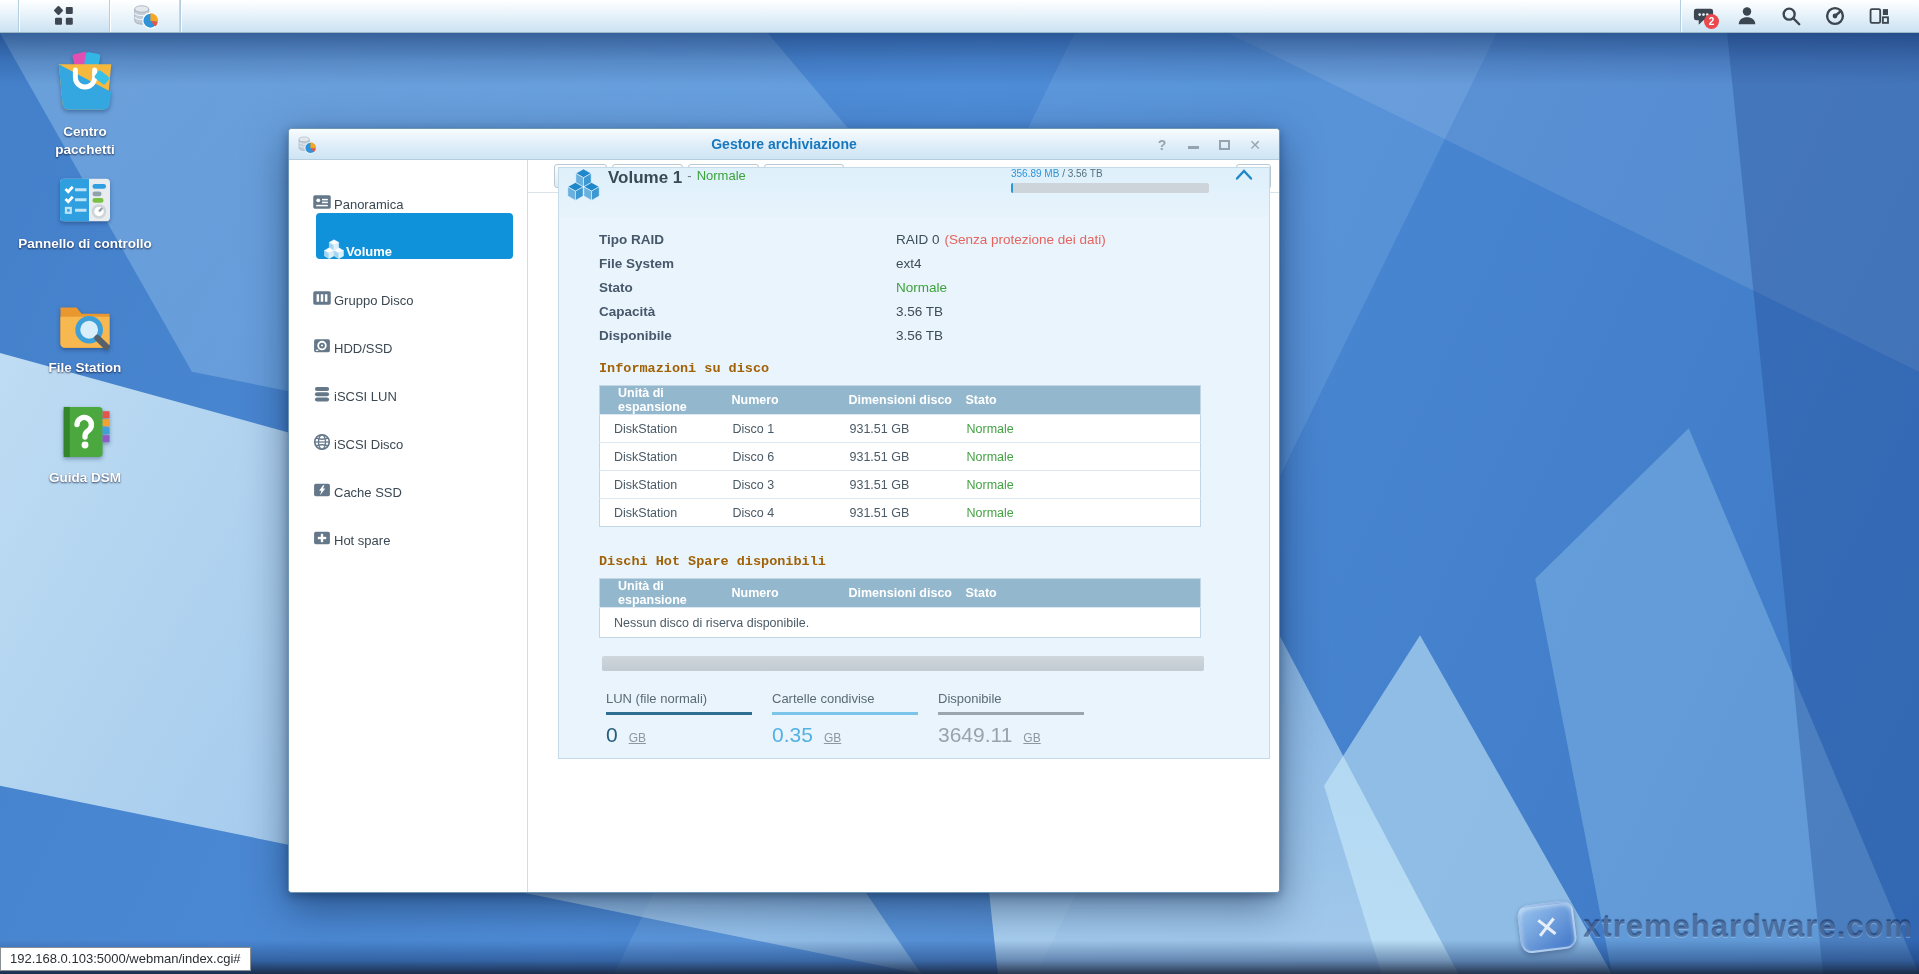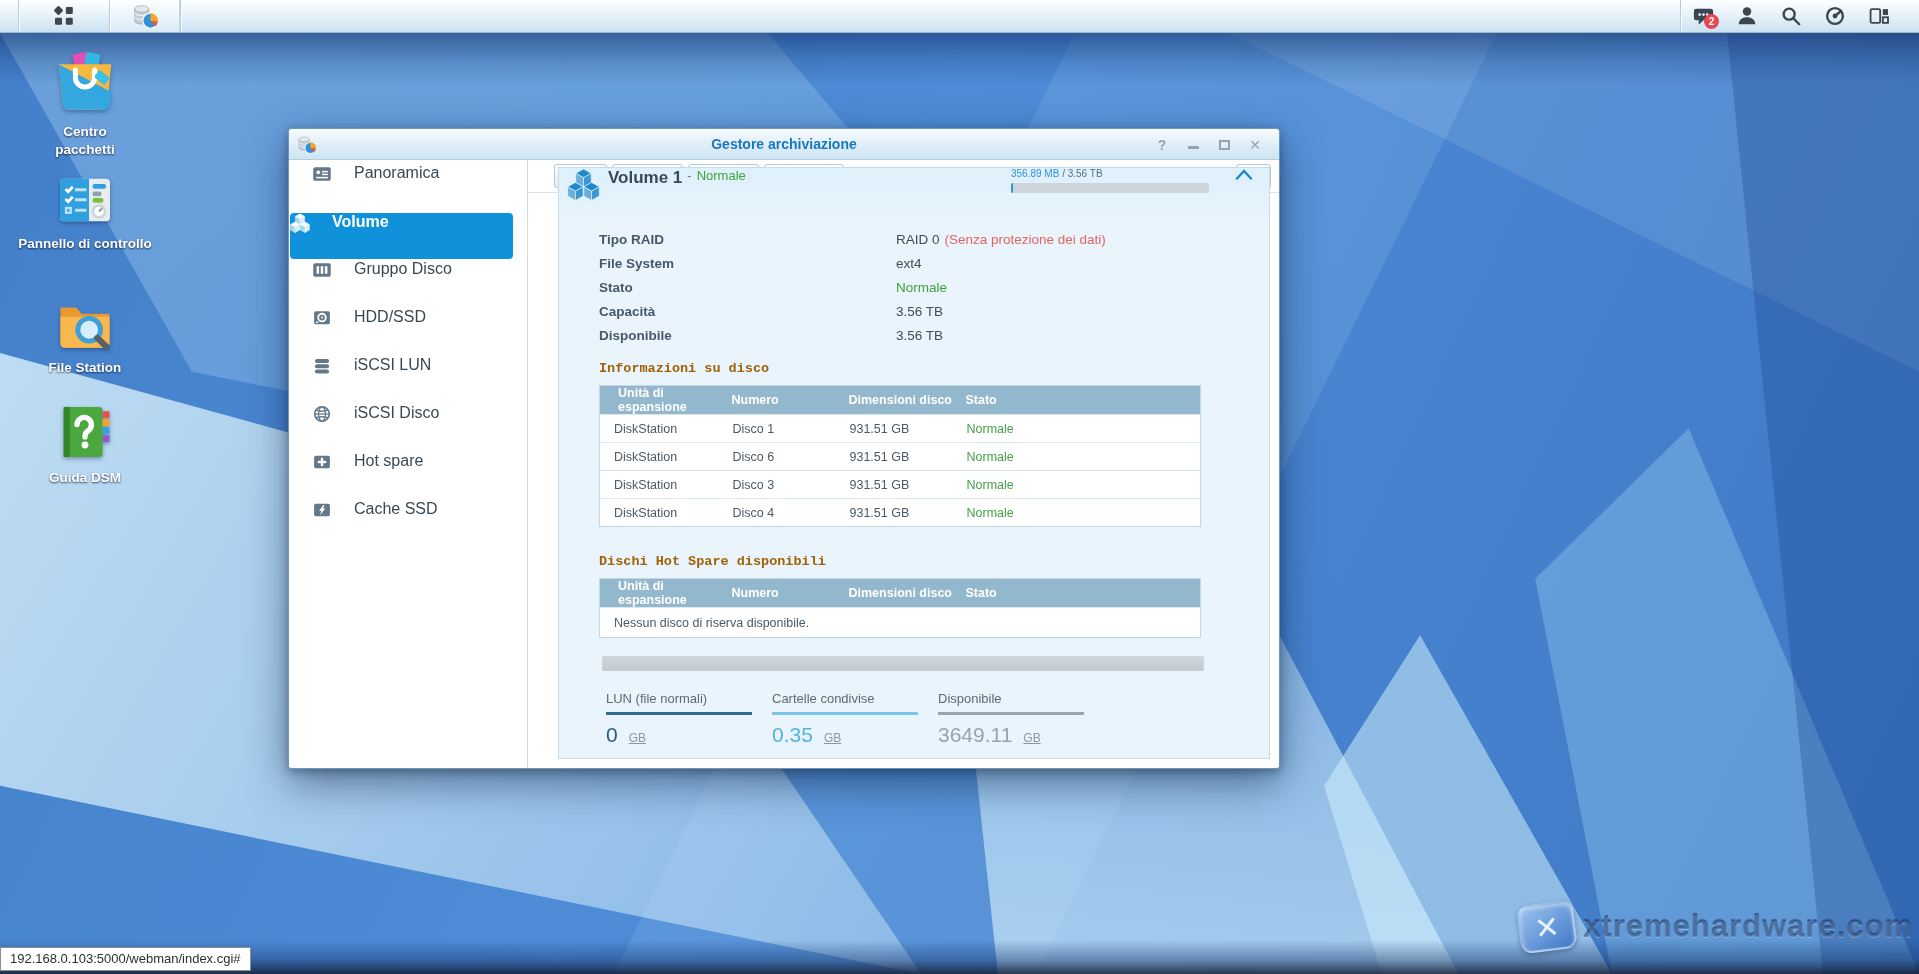--- a/index.html
+++ b/index.html
@@ -50,42 +50,42 @@
     font-size:13px; color:#2b2f33; padding:3px 9px 4px 9px; }
   .watermark { position:absolute; right:6px; top:903px; z-index:40; display:flex; align-items:center; gap:8px; opacity:.9; }
   .wm-logo { width:56px; height:48px; border-radius:11px; transform:rotate(-7deg);
     background:linear-gradient(145deg,#9cc6f0,#3a70c6); border:2px solid rgba(220,235,250,.55);
     box-shadow:inset 0 2px 4px rgba(255,255,255,.5), 0 2px 5px rgba(10,30,70,.4);
     display:flex; align-items:center; justify-content:center; color:rgba(255,255,255,.9); font-size:30px; font-weight:bold; }
   .wm-text { font-size:31px; font-weight:bold; letter-spacing:1px; color:rgba(28,58,115,.42);
     text-shadow:0 1px 0 rgba(190,220,245,.4), 0 -1px 1px rgba(5,20,55,.45); }
 
   
-  .window { position:absolute; left:288px; top:128px; width:992px; height:641px; z-index:50;
+  .window { position:absolute; left:288px; top:128px; width:992px; height:765px; z-index:50;
     background:#fff; border:1px solid #6f96b4; border-radius:4px; overflow:hidden;
     box-shadow:0 14px 40px rgba(8,28,62,.5), 0 3px 10px rgba(8,28,62,.35);
     display:flex; flex-direction:column; }
   .titlebar { height:31px; flex:none; position:relative;
     background:linear-gradient(#f8fcff,#dcecf8 60%,#cfe5f4); border-bottom:1px solid #b2cee0;
     display:flex; align-items:center; }
   .tb-appicon { position:absolute; left:8px; top:6px; }
   .tb-title { width:100%; text-align:center; font-size:14px; font-weight:bold; color:#1878be; }
   .tb-controls { position:absolute; right:16px; top:0; height:31px; display:flex; align-items:center; gap:15px; }
   .wc { color:#95a3ae; font-size:14px; font-weight:bold; cursor:pointer; line-height:1; display:flex; align-items:center; justify-content:center; width:16px; height:16px; }
   .wc-min i { display:block; width:11px; height:0; border-bottom:3px solid #95a3ae; margin-top:6px; }
   .wc-max i { display:block; width:11px; height:10px; border:2px solid #95a3ae; }
 
   .win-body { flex:1; display:flex; min-height:0; }
 
   
   .sidebar { width:239px; flex:none; background:#fff; border-right:1px solid #d6dbdf; padding-top:4px; }
-  .side-item { height:48px; display:flex; align-items:flex-start; padding-left:23px; gap:22px; cursor:pointer;
-    color:#3b4852; font-size:16px; }
+  .side-item { height:48px; display:flex; align-items:flex-end; padding-left:23px; gap:2px; cursor:pointer;
+    color:#3b4852; font-size:13px; }
   .side-item .sic { width:20px; height:20px; color:#64788a; flex:none; display:flex; }
-  .side-item.selected { background:#1092da; border-radius:4px; margin:1px 14px 1px 1px; padding-left:0; height:46px;
+  .side-item.selected { background:#1092da; border-radius:4px; margin:1px 14px 1px 27px; padding-left:8px; height:46px;
     color:#fff; font-weight:bold; }
   .side-item.selected .sic { color:#fff; }
 
   
   .content { flex:1; position:relative; background:#fff; min-width:0; }
   .toolbar { height:33px; display:flex; align-items:center; padding-left:26px; gap:5px; border-bottom:1px solid #d8e3ea; position:relative; }
   .tbtn { height:24px; padding:0 12px; font-size:12.5px; font-family:inherit; color:#3f4a54; cursor:pointer;
     border:1px solid #b9c8d3; border-radius:3px; background:linear-gradient(#fefefe,#eef2f5 60%,#e4eaef); }
   .tbtn.disabled { color:#a5b2bc; }
   .tool-right { position:absolute; right:8px; top:4px; width:35px; height:25px; display:flex; align-items:center; justify-content:center;
@@ -387,34 +387,34 @@
               <path d="M4.6 7.4 Q12 10 19.4 7.4" stroke-width="1.5"></path>
               <path d="M4.6 16.6 Q12 14 19.4 16.6" stroke-width="1.5"></path>
             </svg>
         </span>
         <span>iSCSI Disco</span>
       </div>
       <div class="side-item">
         <span class="sic">
           <svg width="20" height="20" viewBox="0 0 24 24">
               <rect x="2.5" y="4.5" width="19" height="15" rx="2" fill="currentColor"></rect>
+              <path d="M13.2 6.2 L8.6 13 h2.7 l-1.6 5.2 6.2-7.9 h-2.8 l1.8-4.1 Z" fill="#fff"></path>
+            </svg>
+        </span>
+        <span>Cache SSD</span>
+      </div>
+      <div class="side-item">
+        <span class="sic">
+          <svg width="20" height="20" viewBox="0 0 24 24">
+              <rect x="2.5" y="4.5" width="19" height="15" rx="2" fill="currentColor"></rect>
               <rect x="10.6" y="7" width="2.8" height="10" fill="#fff"></rect>
               <rect x="7" y="10.6" width="10" height="2.8" fill="#fff"></rect>
             </svg>
         </span>
         <span>Hot spare</span>
-      </div>
-      <div class="side-item">
-        <span class="sic">
-          <svg width="20" height="20" viewBox="0 0 24 24">
-              <rect x="2.5" y="4.5" width="19" height="15" rx="2" fill="currentColor"></rect>
-              <path d="M13.2 6.2 L8.6 13 h2.7 l-1.6 5.2 6.2-7.9 h-2.8 l1.8-4.1 Z" fill="#fff"></path>
-            </svg>
-        </span>
-        <span>Cache SSD</span>
       </div>
     </div>
 
     <div class="content">
       <div class="toolbar">
         <button class="tbtn disabled">Crea</button>
         <button class="tbtn">Rimuovi</button>
         <button class="tbtn disabled">Gestisci</button>
         <button class="tbtn">Configura</button>
         <div class="tool-right">

